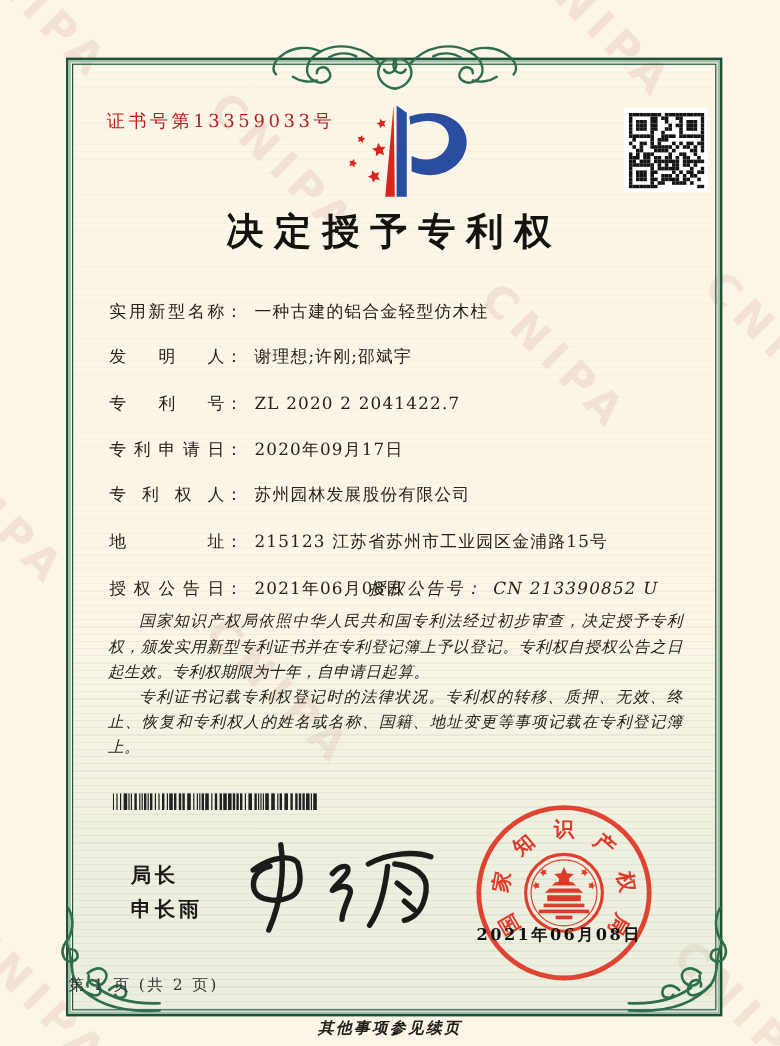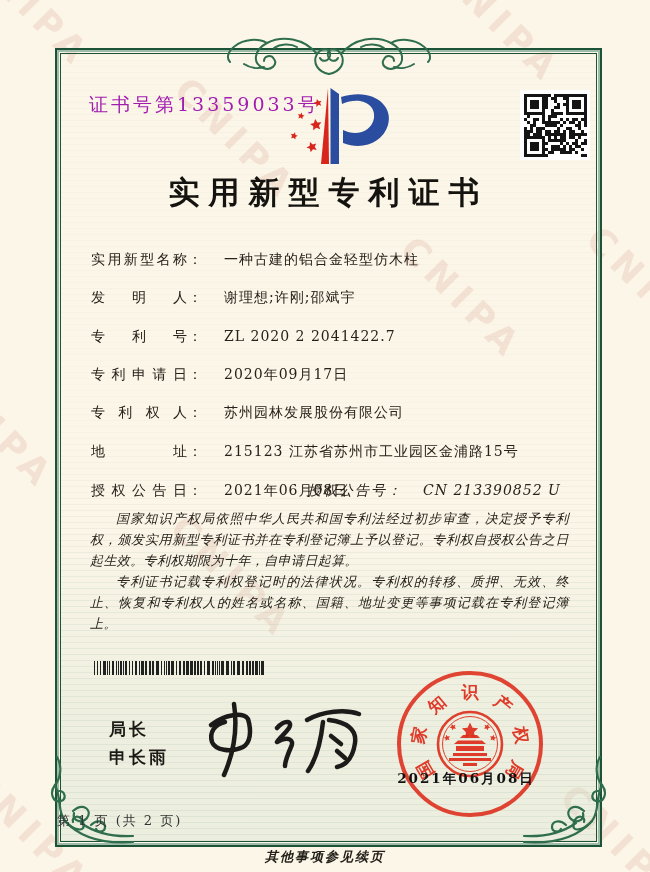--- a/index.html
+++ b/index.html
@@ -41,38 +41,38 @@
     background:linear-gradient(to bottom,rgba(210,226,208,0) 58%,rgba(205,222,203,.30) 85%,rgba(205,222,203,.34) 100%);
   }
   
   .top-ornament{position:absolute;top:-20px;left:50%;transform:translateX(-50%);}
   .corner{position:absolute;bottom:-6px;}
   .corner.left{left:-10px;}
   .corner.right{right:-10px;transform:scaleX(-1);}
   
   .cert-no{
     position:absolute;left:32px;top:42px;
-    font-size:19px;letter-spacing:3px;color:#a21caf;
+    font-size:15px;letter-spacing:3px;color:#b91c1c;
   }
   .logo{position:absolute;left:198px;top:34px;}
   .qr{position:absolute;left:463px;top:40px;width:70px;height:70px;background:#fff;
       display:flex;align-items:center;justify-content:center;}
   .title{
     position:absolute;left:0;top:122px;width:100%;text-align:center;
     font-size:31px;font-weight:700;letter-spacing:9px;color:#151310;
   }
   
   .frow{position:absolute;left:34px;white-space:nowrap;font-size:14px;color:#26211a;}
   .flabel{
     display:inline-block;width:97px;
     text-align:justify;text-align-last:justify;
     letter-spacing:1px;vertical-align:bottom;
   }
   .fcolon{display:inline-block;}
-  .fvalue{margin-left:22px;letter-spacing:1px;}
+  .fvalue{margin-left:10px;letter-spacing:1px;}
   .grant2{position:absolute;left:216px;top:0;white-space:nowrap;font-style:italic;}
   .grant2 .flabel{width:auto;letter-spacing:2px;}
   
   .legal{
     position:absolute;left:33px;top:458px;width:479px;
     font-size:13px;line-height:21px;color:#26211a;
     font-style:italic;letter-spacing:.4px;text-align:justify;
   }
   .legal p{margin:0;text-indent:2em;}
   
@@ -444,21 +444,21 @@
           <rect x="12" y="60" width="3" height="3"></rect>
           <rect x="15" y="60" width="3" height="3"></rect>
           <rect x="18" y="60" width="3" height="3"></rect>
           <rect x="21" y="60" width="3" height="3"></rect>
           <rect x="57" y="60" width="3" height="3"></rect>
           <rect x="60" y="60" width="3" height="3"></rect>
         </svg>
       </span>
     </div>
 
-  <div class="title">实用新型专利证书</div>
+  <div class="title">决定授予专利权</div>
 
   <div class="frow" style="top:201px">
     <span class="flabel">实用新型名称</span><span class="fcolon">：</span><span class="fvalue">一种古建的铝合金轻型仿木柱</span>
   </div>
   <div class="frow" style="top:239px">
     <span class="flabel">发明人</span><span class="fcolon">：</span><span class="fvalue">谢理想;许刚;邵斌宇</span>
   </div>
   <div class="frow" style="top:278px">
     <span class="flabel">专利号</span><span class="fcolon">：</span><span class="fvalue">ZL 2020 2 2041422.7</span>
   </div>

